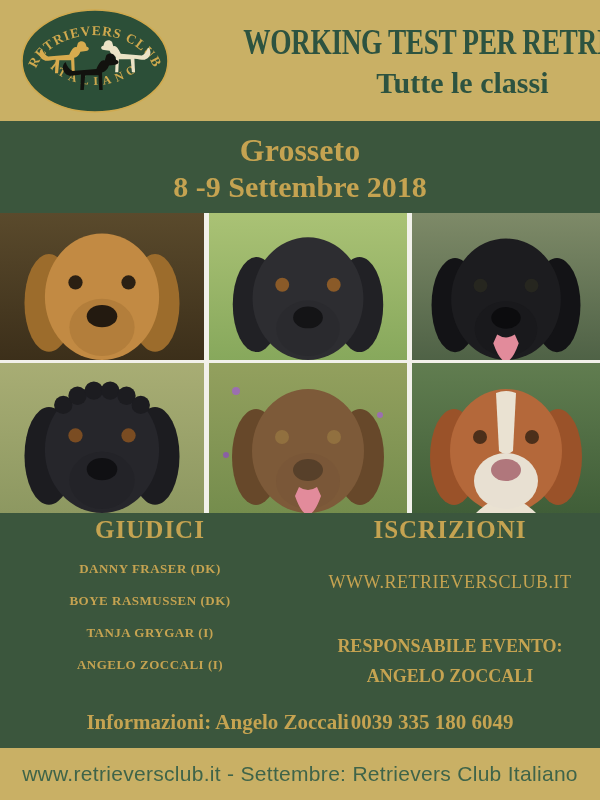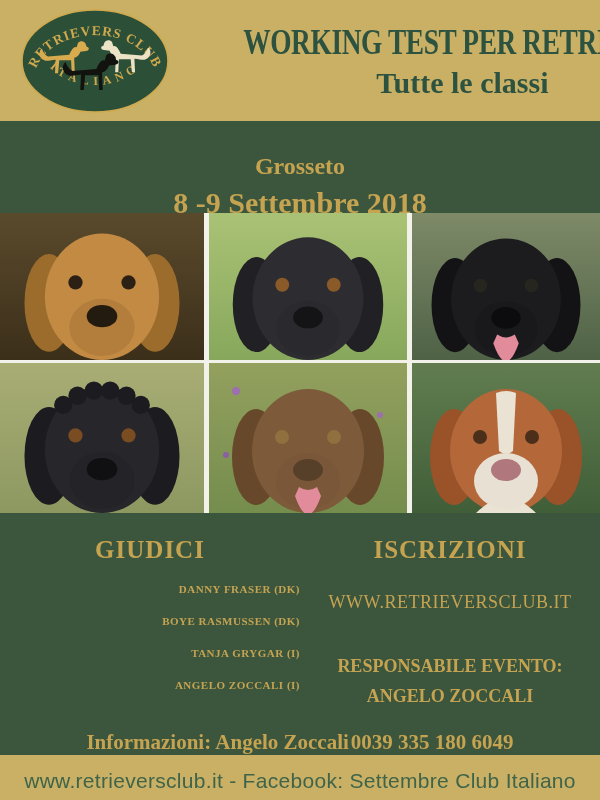--- a/index.html
+++ b/index.html
@@ -26,21 +26,21 @@
     font-size:36px; font-weight:bold; letter-spacing:-0.5px;
     color:var(--title-green); line-height:36px;
   }
   .poster-subtitle {
     margin-top:7px; font-size:30px; font-weight:bold;
     color:var(--title-green); line-height:32px;
   }
 
   
   .band { height:92px; flex:0 0 92px; text-align:center; color:var(--gold); }
-  .location { margin-top:28px; font-size:24px; font-weight:bold; line-height:34px; }
+  .location { margin-top:12px; font-size:32px; font-weight:bold; line-height:34px; }
   .date     { font-size:30px; font-weight:bold; line-height:40px; }
 
   
   .photo-grid {
     height:300px; flex:0 0 300px;
     display:grid;
     grid-template-columns:204px 198px 1fr;
     grid-template-rows:147px 1fr;
     gap:3px 5px;
     background: var(--separator);
@@ -49,25 +49,25 @@
     background-image: linear-gradient(var(--bg), var(--bg2)); }
   .photo svg { width:100%; height:100%; display:block; }
   .photo .tongue, .photo .blaze, .photo .chest,
   .photo .curls, .photo .flowers { display:none; }
   .photo.has-tongue .tongue { display:block; }
   .photo.has-blaze .blaze, .photo.has-blaze .chest { display:block; }
   .photo.has-curls .curls { display:block; }
   .photo.has-flowers .flowers { display:block; }
 
   
-  .columns { display:flex; padding-top:22px; color:var(--gold); text-align:center; }
+  .columns { display:flex; padding-top:2px; color:var(--gold); text-align:center; }
   .col { width:300px; }
   .col-heading { font-size:25px; font-weight:bold; letter-spacing:1px; line-height:30px; }
   .judge-list { margin-top:8px; }
-  .judge-item { font-size:11px; font-weight:bold; letter-spacing:0.5px; line-height:32px;text-align:right; }
+  .judge-item { font-size:13px; font-weight:bold; letter-spacing:0.5px; line-height:32px; }
   .website { margin-top:21px; font-size:18px; font-weight:normal; letter-spacing:0.5px; line-height:32px; }
   .resp-label { margin-top:33px; font-size:18px; font-weight:bold; line-height:30px; }
   .resp-name  { font-size:18px; font-weight:bold; line-height:30px; }
 
   
   .info-line {
     margin-top:18px; text-align:center;
     font-size:21px; font-weight:bold; color:var(--gold); line-height:26px;
   }
   .info-line .phone { margin-left:2px; }
@@ -302,16 +302,16 @@
       <div class="resp-label">RESPONSABILE EVENTO:</div>
       <div class="resp-name">ANGELO ZOCCALI</div>
     </div>
   </div>
 
   <div class="info-line">
     <span>Informazioni: Angelo Zoccali</span><span class="phone">0039 335 180 6049</span>
   </div>
 
   <div class="footer">
-    <span>www.retrieversclub.it - Facebook: Settembre Club Italiano</span>
+    <span>www.retrieversclub.it - Settembre: Retrievers Club Italiano</span>
   </div>
 
 </div>
 
 </body></html>

